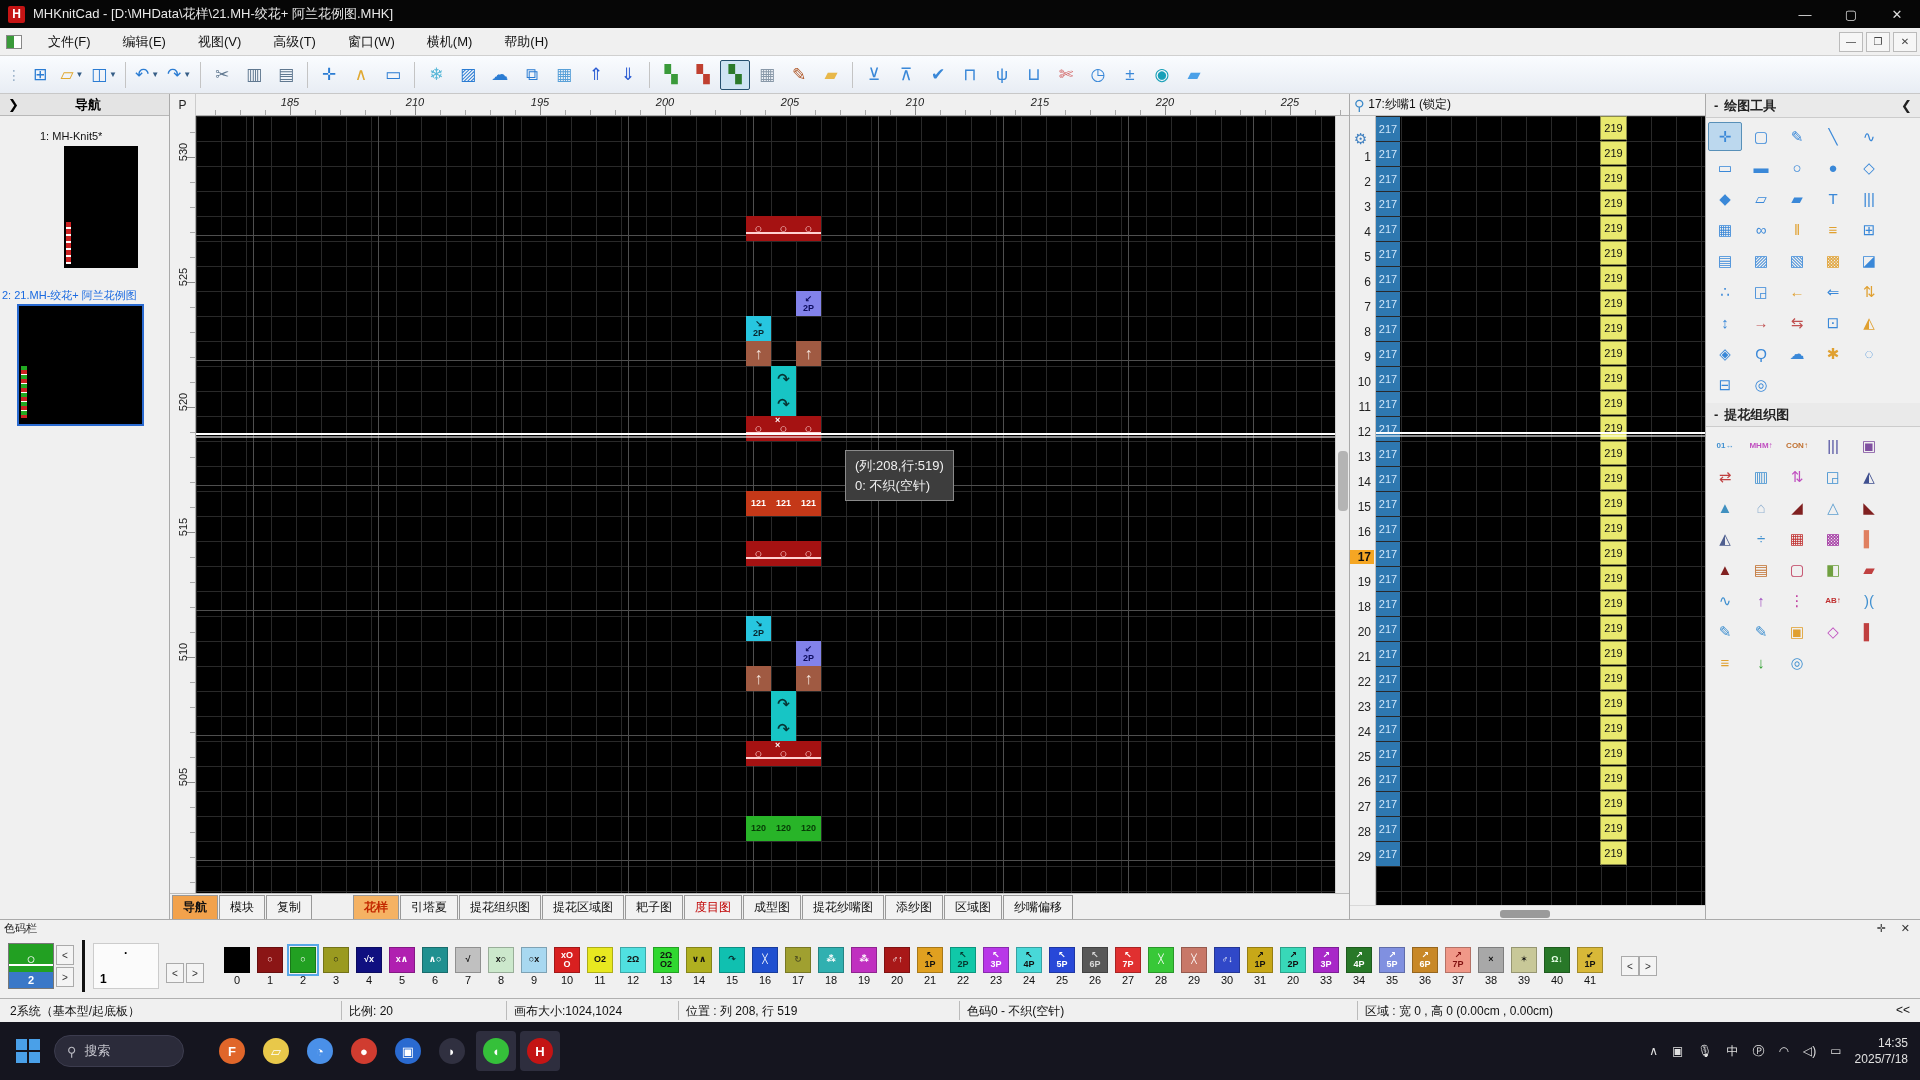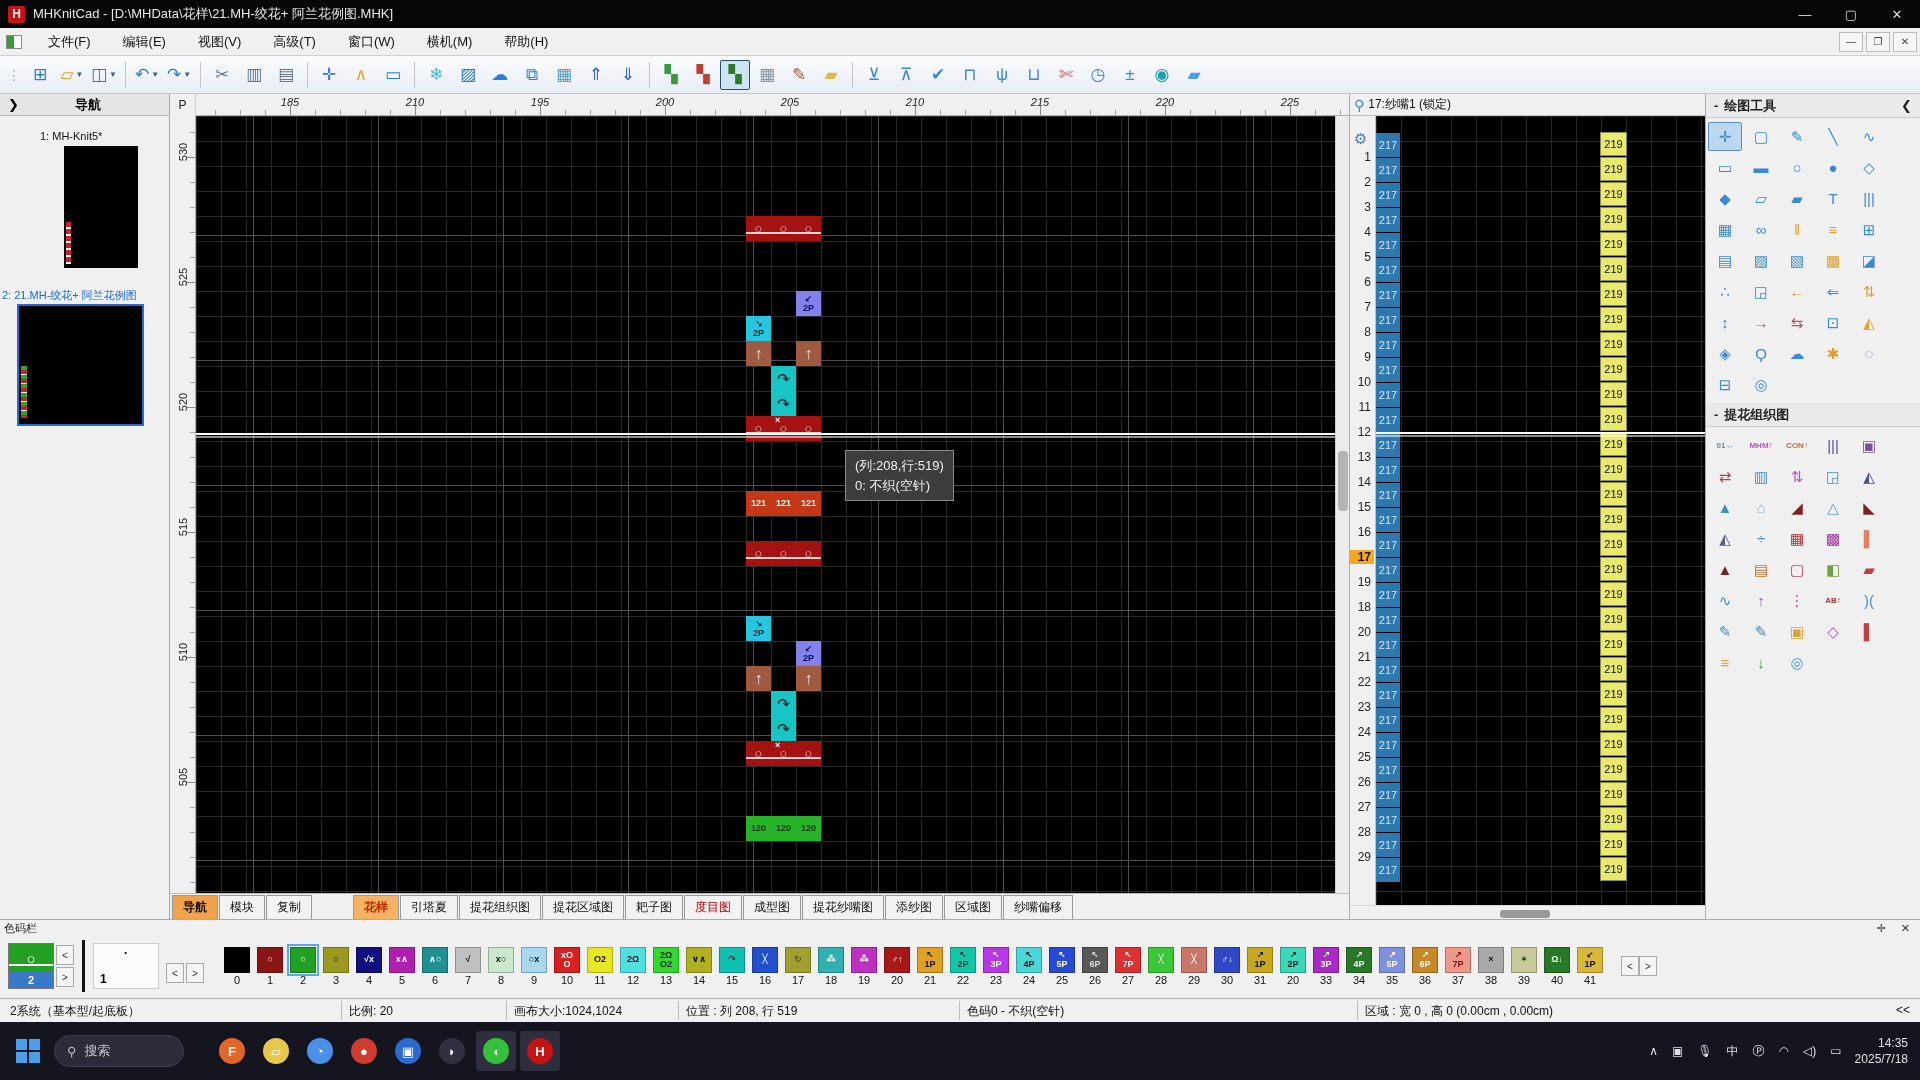--- a/index.html
+++ b/index.html
@@ -95,21 +95,21 @@
   .yarn-head{height:22px;flex:0 0 auto;display:flex;align-items:center;font-size:12px;color:#111;background:#f0f0f0;border-bottom:1px solid #c0c0c0;}
   .yarn-head .mag{color:#3a88c8;font-size:14px;margin:0 4px 0 4px;}
   .yarn-body{flex:1;position:relative;display:flex;min-height:0;}
   .ygutter{width:26px;flex:0 0 auto;position:relative;background:#f0f0f0;border-right:1px solid #c0c0c0;}
   .ygutter .gear{position:absolute;top:18px;left:4px;color:#4080c0;font-size:15px;}
   .ygutter span{position:absolute;left:0;width:24px;text-align:right;font-size:12px;color:#222;padding-right:3px;}
   .ygutter span.hot{background:#f5a623;font-weight:bold;color:#111;}
   .ygrid{position:relative;flex:1;background:#000;overflow:hidden;
     background-image:linear-gradient(#292929 1px,transparent 1px),linear-gradient(90deg,#292929 1px,transparent 1px);
     background-size:25px 25px,25px 25px;}
-  .ycell{position:absolute;height:24px;display:flex;align-items:center;justify-content:center;font-size:11px;margin-top:16px;}
+  .ycell{position:absolute;height:24px;display:flex;align-items:center;justify-content:center;font-size:11px;}
   .ycell.blue{left:0;width:24px;background:#2e78b0;color:#cfe6fa;}
   .ycell.yellow{left:224px;width:27px;background:#e9e96e;color:#111;border:1px solid #8a8a4a;}
   .yarn-foot{height:14px;flex:0 0 auto;background:#f0f0f0;position:relative;border-top:1px solid #d8d8d8;}
 
   
   .tools{flex:1;background:#f0f0f0;border-left:1px solid #aaa;display:flex;flex-direction:column;overflow:hidden;}
   .tools-head{height:24px;display:flex;align-items:center;font-size:13px;font-weight:bold;color:#222;
     background:#eaeaea;border-bottom:1px solid #ccc;flex:0 0 auto;}
   .tools-head .dash{margin:0 6px 0 8px;font-weight:bold;}
   .tools-head .collapse{margin-left:auto;margin-right:8px;font-weight:bold;}

